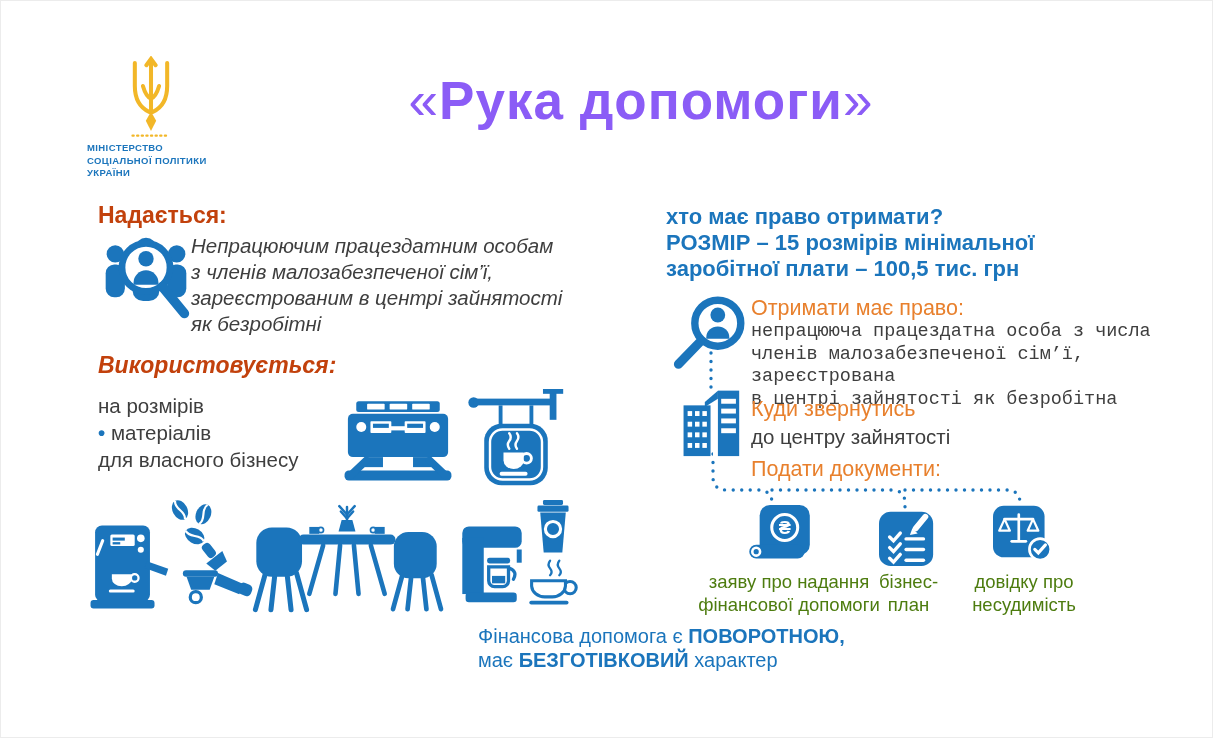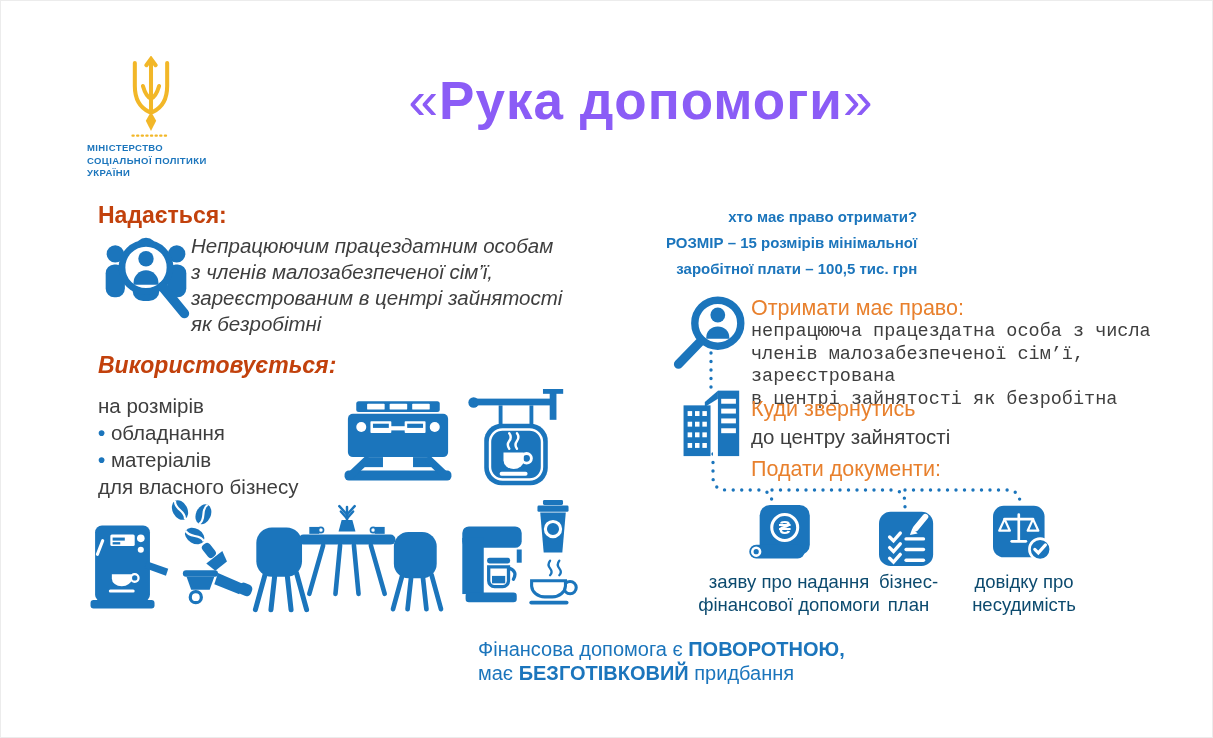--- a/index.html
+++ b/index.html
@@ -18,24 +18,24 @@
   .title{left:200px;top:52px;width:880px;text-align:center;
     font-size:53px;font-weight:800;color:#8b5cf6;letter-spacing:1px;line-height:96px;}
   .title .quote{font-weight:400;}
   
   .h-blue{font-size:23px;font-weight:bold;color:#c2410c;}
   .h-orange{font-size:21.5px;font-weight:normal;color:#E8802D;}
   .body-text{font-size:20.5px;line-height:26px;color:#3E3E3E;}
   .small-text{font-size:18.5px;line-height:22.5px;color:#3E3E3E;}
   .bullet{color:#1B75BC;font-weight:bold;}
   
-  .elig{font-size:15px;line-height:26px;color:#1B75BC;font-weight:600;text-align:right;}
+  .elig{font-size:22px;line-height:26px;color:#1B75BC;font-weight:600;}
   .elig b{font-weight:800;}
   
-  .doc-label{font-size:18.5px;line-height:23px;color:#0c4a6e;text-align:center;}
+  .doc-label{font-size:18.5px;line-height:23px;color:#4d7c0f;text-align:center;}
   
   .note{font-size:20px;line-height:23.5px;color:#1B75BC;font-weight:500;}
   .note b{font-weight:800;}
   svg{display:block;}
 </style>
 </head>
 <body>
 
 <div class="canvas">
 
@@ -86,21 +86,20 @@
 
   <div class="abs body-text pre" style="left:190px;top:232px;width:400px;font-style:italic;">Непрацюючим працездатним особам
 з членів малозабезпеченої сім’ї,
 зареєстрованим в центрі зайнятості
 як безробітні</div>
 
   <div class="abs h-blue" style="left:97px;top:351px;font-style:italic;">Використовується:</div>
 
   <div class="abs body-text" style="left:97px;top:391px;line-height:27px;">
     <div>на розмірів</div>
-    <div><span class="bullet">•</span> <span>обладнання</span></div>
     <div><span class="bullet">•</span> <span>матеріалів</span></div>
     <div>для власного бізнесу</div>
   </div>
 
   <div class="abs" style="left:338px;top:396px;">
     <svg width="118" height="86" viewBox="0 0 140 103">
       <g fill="#1B75BC">
         <rect x="20" y="5" width="100" height="13" rx="3"></rect>
         <rect x="10" y="20" width="120" height="52" rx="6"></rect>
         <rect x="30" y="72" width="22" height="12"></rect>
@@ -384,18 +383,18 @@
     </svg>
   </div>
 
   <div class="abs doc-label pre" style="left:693px;top:569px;width:190px;">заяву про надання
 фінансової допомоги</div>
   <div class="abs doc-label pre" style="left:855px;top:569px;width:105px;">бізнес-
 план</div>
   <div class="abs doc-label pre" style="left:953px;top:569px;width:140px;">довідку про
 несудимість</div>
 
-  <div class="abs note" style="left:477px;top:637px;width:430px;">
+  <div class="abs note" style="left:477px;top:624px;width:430px;">
     <div><span>Фінансова допомога є </span><b>ПОВОРОТНОЮ,</b></div>
-    <div><span>має </span><b>БЕЗГОТІВКОВИЙ</b><span> придбання</span></div>
+    <div><span>має </span><b>БЕЗГОТІВКОВИЙ</b><span> характер</span></div>
   </div>
 
 </div>
 
 </body></html>

